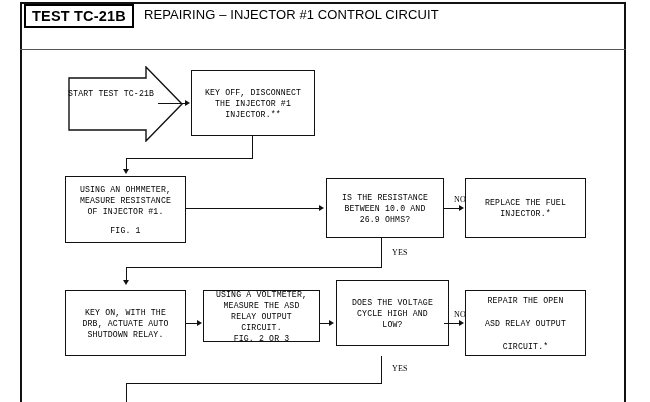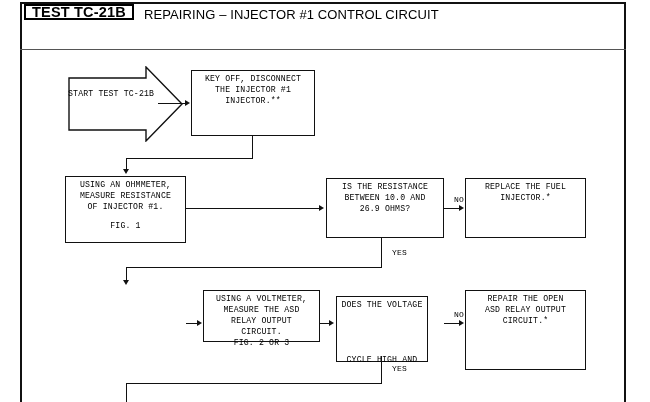--- a/index.html
+++ b/index.html
@@ -59,21 +59,21 @@
     top: 49px;
     width: 606px;
     height: 1px;
     background: #555;
   }
   .test-box {
     position: absolute;
     left: 24px;
     top: 4px;
     width: 110px;
-    height: 16px;
+    height: 24px;
     border: 2px solid #000;
     box-sizing: border-box;
     display: flex;
     align-items: center;
     justify-content: center;
   }
   .test-box-label {
     font-size: 14.5px;
     font-weight: bold;
     letter-spacing: 0.2px;
@@ -91,20 +91,21 @@
 
   
   .node {
     position: absolute;
     box-sizing: border-box;
     border: 1.4px solid #111;
     background: #fff;
     display: flex;
     flex-direction: column;
     align-items: center;
+    justify-content: center;
     text-align: center;
     font-family: "Liberation Mono", monospace;
     font-size: 8.2px;
     line-height: 11px;
     letter-spacing: 0.15px;
     padding: 2px 3px;
   }
   .node .ln { display: block; white-space: nowrap; }
   .node .gap { display: block; height: 8px; }
 
@@ -146,21 +147,21 @@
   .arrow-d {
     position: absolute;
     width: 0; height: 0;
     border-left: 3.2px solid transparent;
     border-right: 3.2px solid transparent;
     border-top: 5px solid #111;
   }
 
   .edge-label {
     position: absolute;
-    font-family: Liberation Mono, monospace;
+    font-family: Liberation Serif, serif;
     font-size: 8px;
     line-height: 9px;
     letter-spacing: 0.2px;
     white-space: nowrap;
     padding-left: 7px;
   }
 </style>
 </head>
 <body>
 
@@ -228,46 +229,51 @@
     <span class="ln">REPLACE THE FUEL</span>
     <span class="ln">INJECTOR.*</span>
   </div>
 
   <div class="vline" style="left:381px; top:238px; height:30px;"></div>
   <div class="edge-label" style="left:385px; top:248px;">YES</div>
   <div class="hline" style="left:126px; top:267px; width:256px;"></div>
   <div class="vline" style="left:126px; top:267px; height:14px;"></div>
   <div class="arrow-d" style="left:123px; top:280px;"></div>
 
+  <div class="node" style="left:65px; top:290px; width:121px; height:66px;">
+    <span class="ln">KEY ON, WITH THE</span>
+    <span class="ln">DRB, ACTUATE AUTO</span>
+    <span class="ln">SHUTDOWN RELAY.</span>
+  </div>
 
   <div class="hline" style="left:186px; top:323px; width:12px;"></div>
   <div class="arrow-r" style="left:197px; top:320px;"></div>
 
   <div class="node" style="left:203px; top:290px; width:117px; height:52px;">
     <span class="ln">USING A VOLTMETER,</span>
     <span class="ln">MEASURE THE ASD</span>
     <span class="ln">RELAY OUTPUT</span>
     <span class="ln">CIRCUIT.</span>
     <span class="ln">FIG. 2 OR 3</span>
   </div>
 
   <div class="hline" style="left:320px; top:323px; width:10px;"></div>
   <div class="arrow-r" style="left:329px; top:320px;"></div>
 
-  <div class="node" style="left:336px; top:296px; width:92px; height:66px;gap:44px;">
+  <div class="node" style="left:336px; top:280px; width:113px; height:66px;">
     <span class="ln">DOES THE VOLTAGE</span>
     <span class="ln">CYCLE HIGH AND</span>
     <span class="ln">LOW?</span>
   </div>
 
   <div class="hline" style="left:444px; top:323px; width:16px;"></div>
   <div class="arrow-r" style="left:459px; top:320px;"></div>
   <div class="edge-label" style="left:447px; top:310px;">NO</div>
 
-  <div class="node" style="left:465px; top:290px; width:121px; height:80px;">
+  <div class="node" style="left:465px; top:290px; width:121px; height:66px;gap:12px;">
     <span class="ln">REPAIR THE OPEN</span>
     <span class="ln">ASD RELAY OUTPUT</span>
     <span class="ln">CIRCUIT.*</span>
   </div>
 
   <div class="vline" style="left:381px; top:356px; height:28px;"></div>
   <div class="edge-label" style="left:385px; top:364px;">YES</div>
   <div class="hline" style="left:126px; top:383px; width:256px;"></div>
   <div class="vline" style="left:126px; top:383px; height:19px;"></div>
 

